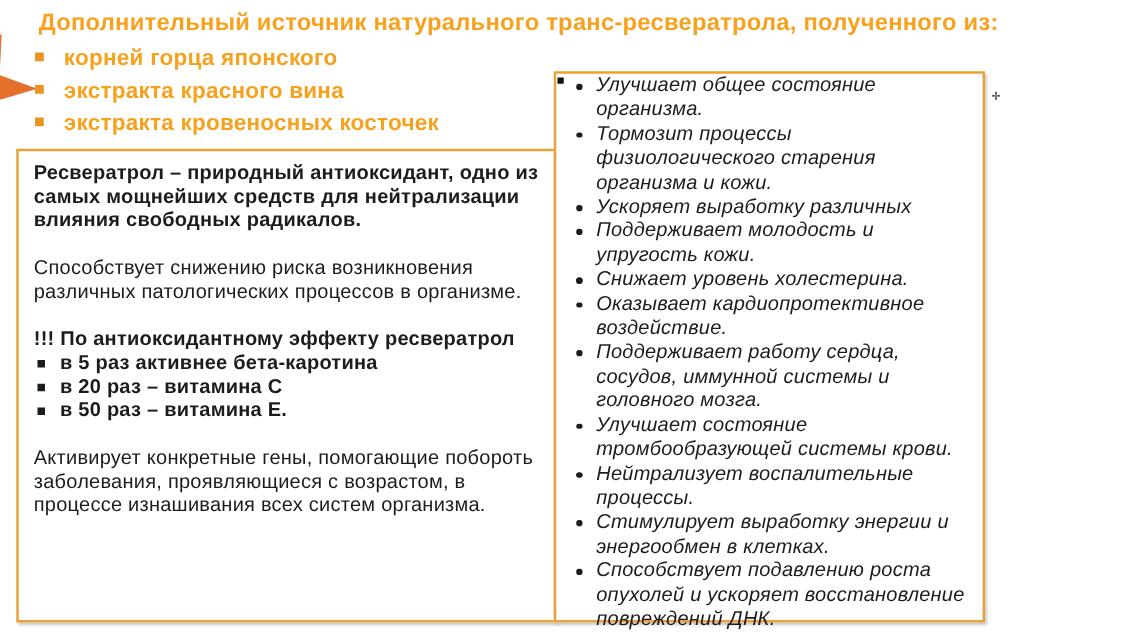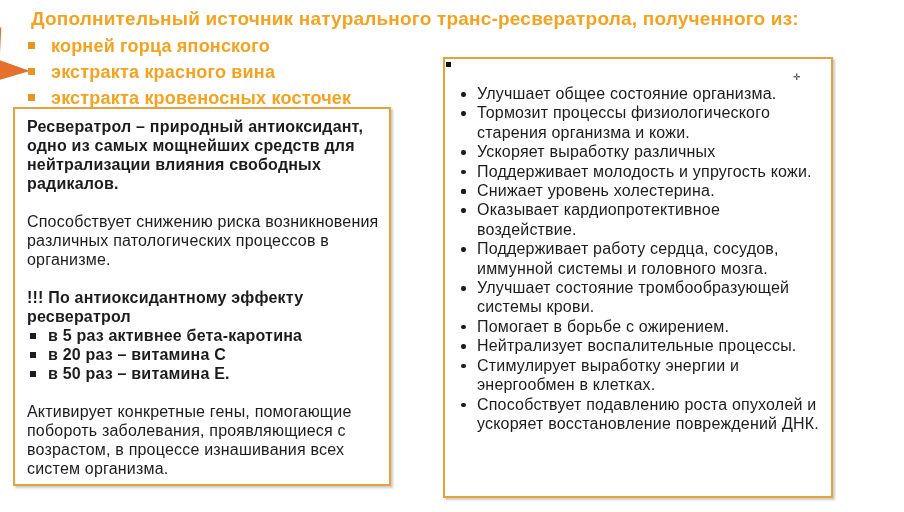--- a/index.html
+++ b/index.html
@@ -45,39 +45,39 @@
   }
 
   .box {
     position: absolute;
     border: 2px solid var(--border, #e9a23b);
     background: #ffffff;
     box-shadow: 1.5px 2px 2px rgba(140,140,140,0.45);
   }
 
   .left-box {
-    left: 13px; top: 107px; width: 378px; height: 379px;
+    left: 13px; top: 119px; width: 432px; height: 379px;
     padding: 8px 10px 7px 12px;
     font-size: 16px; line-height: 19px; letter-spacing: 0.2px;
   }
   .left-box p { margin: 0; }
   .left-box p.gap-after { margin-bottom: 19px; }
   .bold { font-weight: bold; }
 
   .effects { margin: 0 0 19px 0; padding: 0; list-style: none; font-weight: bold; }
   .effect-item { position: relative; padding-left: 21px; }
   .effect-item .sq-black {
     position: absolute; left: 3px; top: 7px;
     width: 6px; height: 6px; background: #1c1c1c;
   }
 
   .right-box {
-    left: 443px; top: 57px; width: 390px; height: 441px;
-    padding: 25px 8px 7px 10px;
-    font-size: 16px; line-height: 19.4px; letter-spacing: 0.2px;
+    left: 443px; top: 57px; width: 345px; height: 441px;
+    padding: 0 8px 7px 10px;
+    font-size: 16px; line-height: 19.4px; letter-spacing: 0.2px; font-style: italic;
   }
   .benefits { margin: 0; padding: 0; list-style: none; }
   .benefit-item { position: relative; padding-left: 22px; }
   .benefit-item .dot {
     position: absolute; left: 6px; top: 8px;
     width: 4.5px; height: 4.5px; border-radius: 50%;
     background: #1c1c1c;
   }
 
   .dot-artifact {
@@ -180,21 +180,20 @@
         <span>Поддерживает работу сердца, сосудов, иммунной системы и головного мозга.</span>
       </li>
 
       <li class="benefit-item">
         <span class="dot"></span>
         <span>Улучшает состояние тромбообразующей системы крови.</span>
       </li>
 
       <li class="benefit-item">
         <span class="dot"></span>
-        <span>Помогает в борьбе с ожирением.</span>
       </li>
 
       <li class="benefit-item">
         <span class="dot"></span>
         <span>Нейтрализует воспалительные процессы.</span>
       </li>
 
       <li class="benefit-item">
         <span class="dot"></span>
         <span>Стимулирует выработку энергии и энергообмен в клетках.</span>

